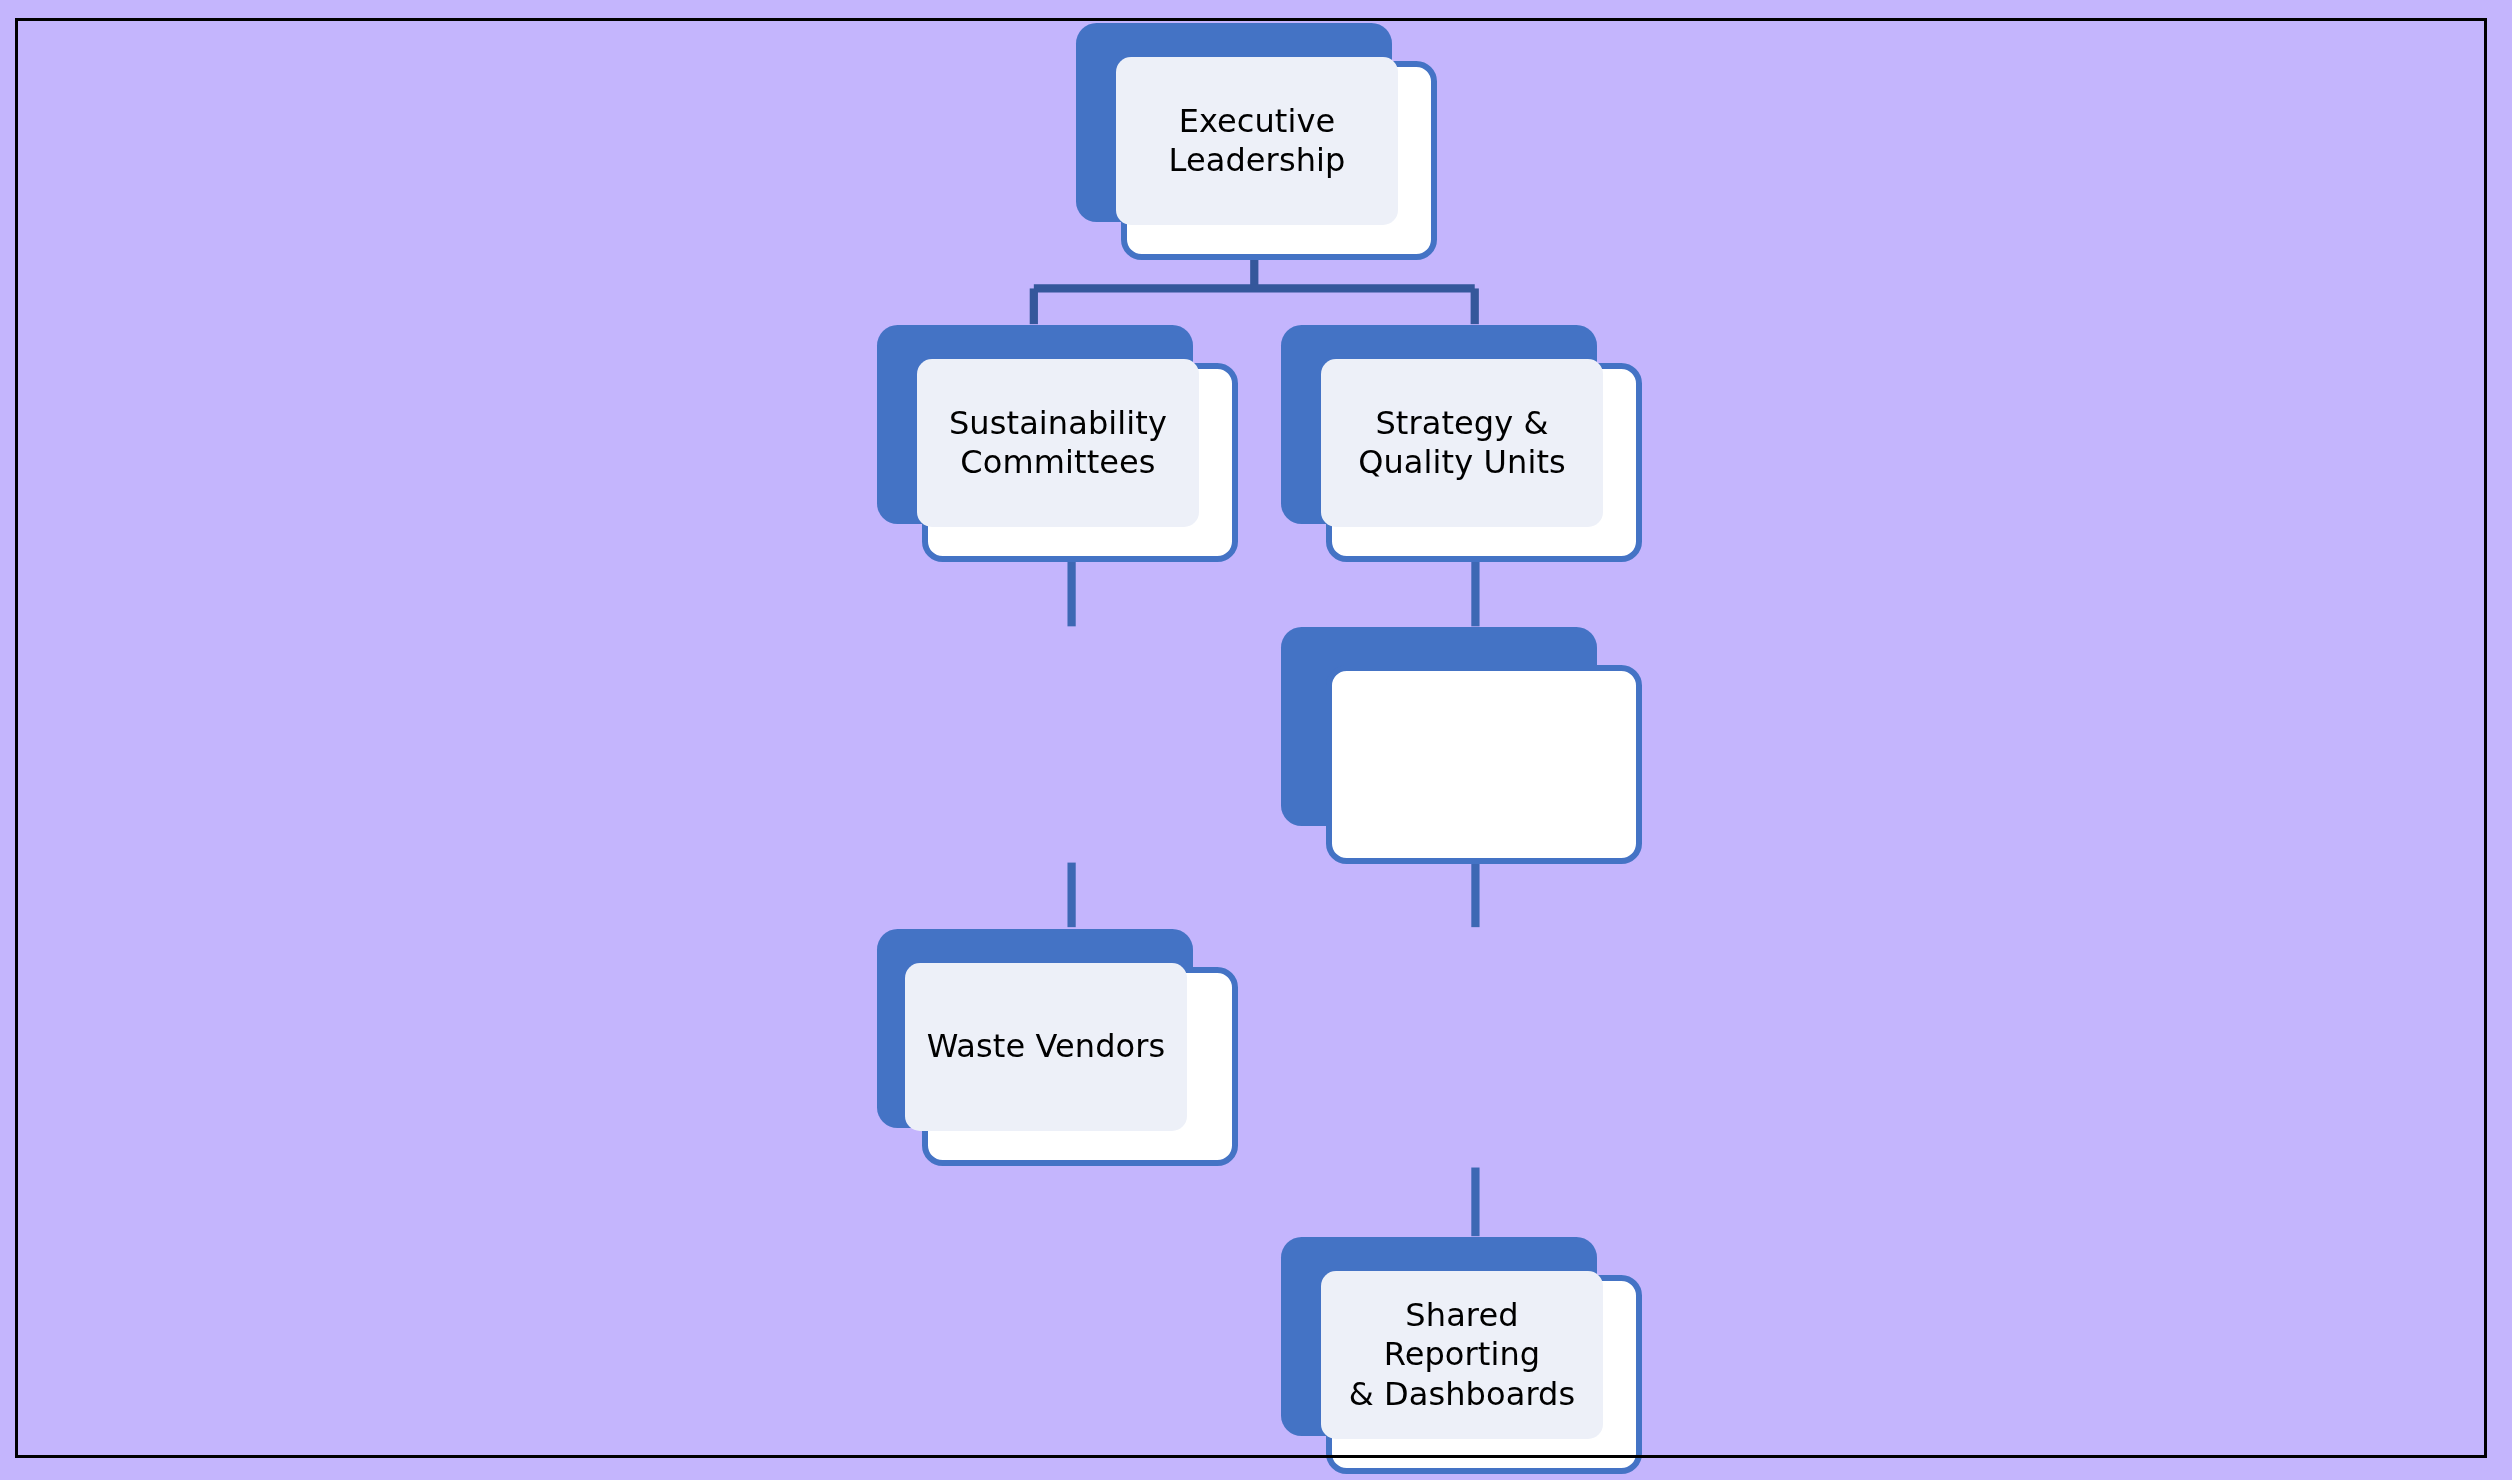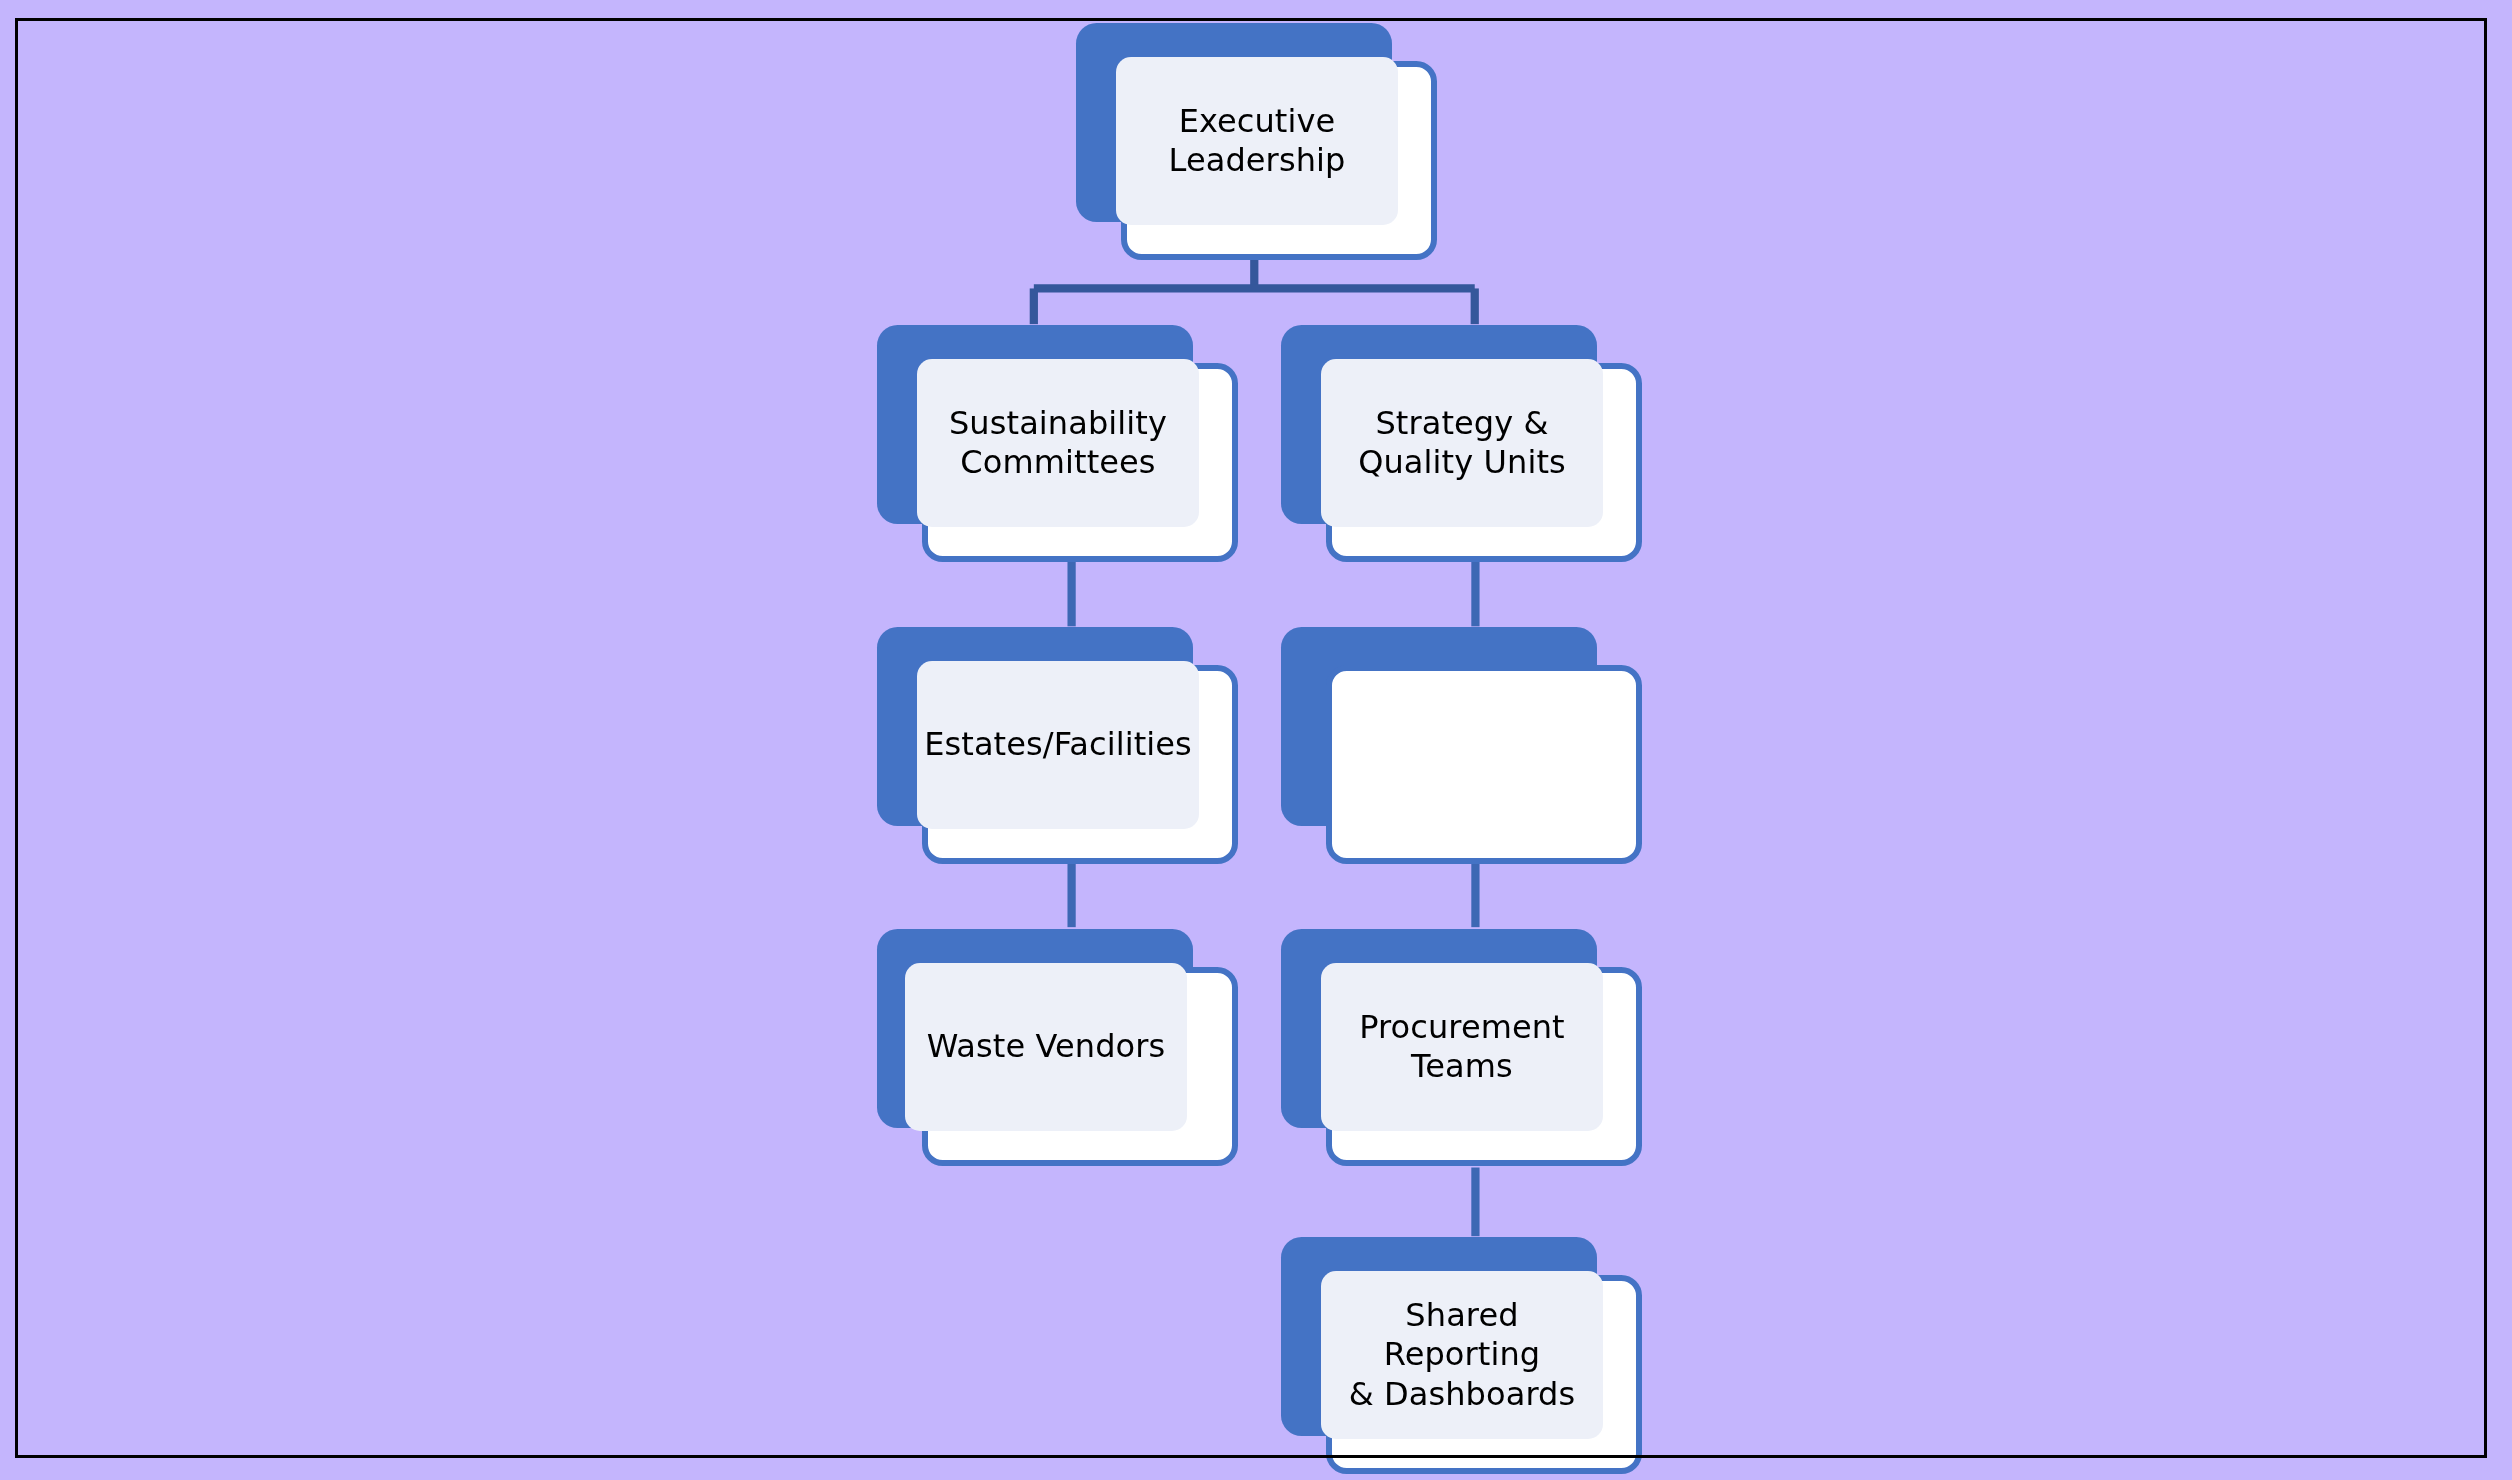--- a/index.html
+++ b/index.html
@@ -127,49 +127,34 @@
 
   <div class="node" style="left:877px; top:325px; width:361px; height:237px;">
     <div class="plate" style="width:316px; height:199px;"></div>
     <div class="outline" style="left:45px; top:38px; width:316px; height:199px;"></div>
     <div class="panel" style="left:40px; top:34px; width:282px; height:168px;">
       <span class="label">Sustainability
 Committees</span>
     </div>
   </div>
 
-  <div class="node" style="left:877px; top:627px; width:361px; height:237px;">
-    <div class="plate" style="width:316px; height:199px;"></div>
-    <div class="outline" style="left:45px; top:38px; width:316px; height:199px;"></div>
-    <div class="panel" style="left:40px; top:34px; width:282px; height:168px;">
-      <span class="label">Estates/Facilities</span>
-    </div>
-  </div>
 
   <div class="node" style="left:1281px; top:627px; width:361px; height:237px;">
     <div class="plate" style="width:316px; height:199px;"></div>
     <div class="outline" style="left:45px; top:38px; width:316px; height:199px;"></div>
   </div>
 
   <div class="node" style="left:877px; top:929px; width:361px; height:237px;">
     <div class="plate" style="width:316px; height:199px;"></div>
     <div class="outline" style="left:45px; top:38px; width:316px; height:199px;"></div>
     <div class="panel" style="left:28px; top:34px; width:282px; height:168px;justify-content:center;">
       <span class="label">Waste Vendors</span>
     </div>
   </div>
 
-  <div class="node" style="left:1281px; top:929px; width:361px; height:237px;">
-    <div class="plate" style="width:316px; height:199px;"></div>
-    <div class="outline" style="left:45px; top:38px; width:316px; height:199px;"></div>
-    <div class="panel" style="left:40px; top:34px; width:282px; height:168px;">
-      <span class="label">Procurement
-Teams</span>
-    </div>
-  </div>
 
   <div class="node" style="left:1281px; top:1237px; width:361px; height:237px;">
     <div class="plate" style="width:316px; height:199px;"></div>
     <div class="outline" style="left:45px; top:38px; width:316px; height:199px;"></div>
     <div class="panel" style="left:40px; top:34px; width:282px; height:168px;align-items:center;">
       <span class="label">Shared Reporting
 &amp; Dashboards</span>
     </div>
   </div>
 

